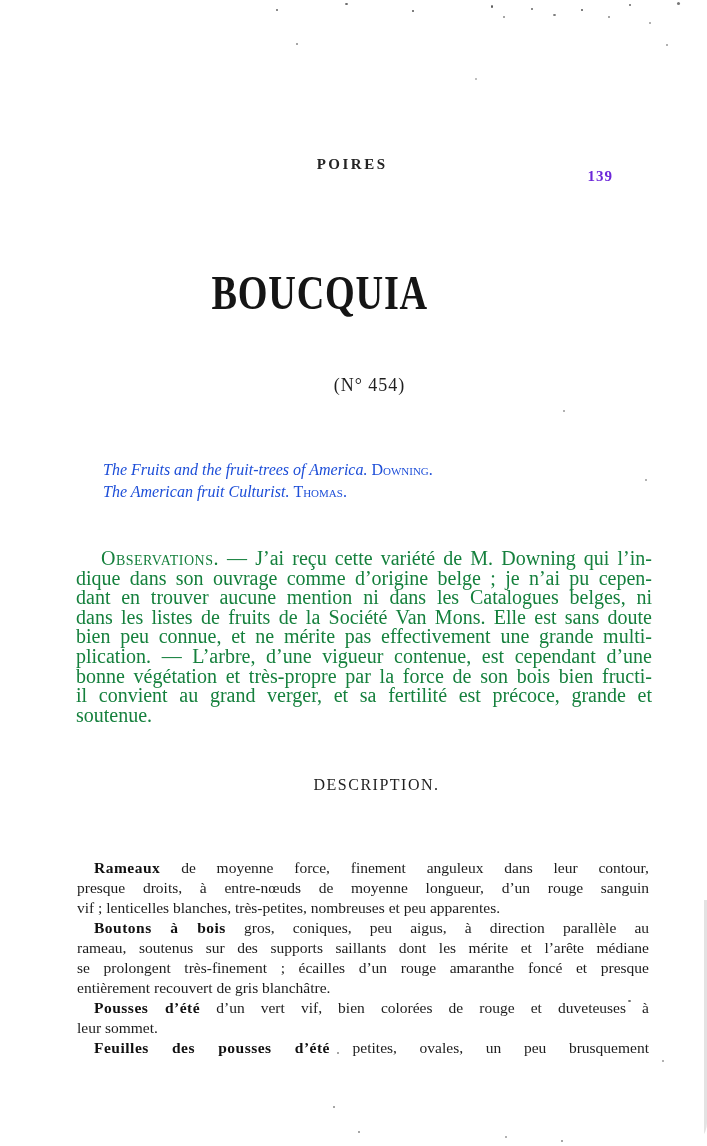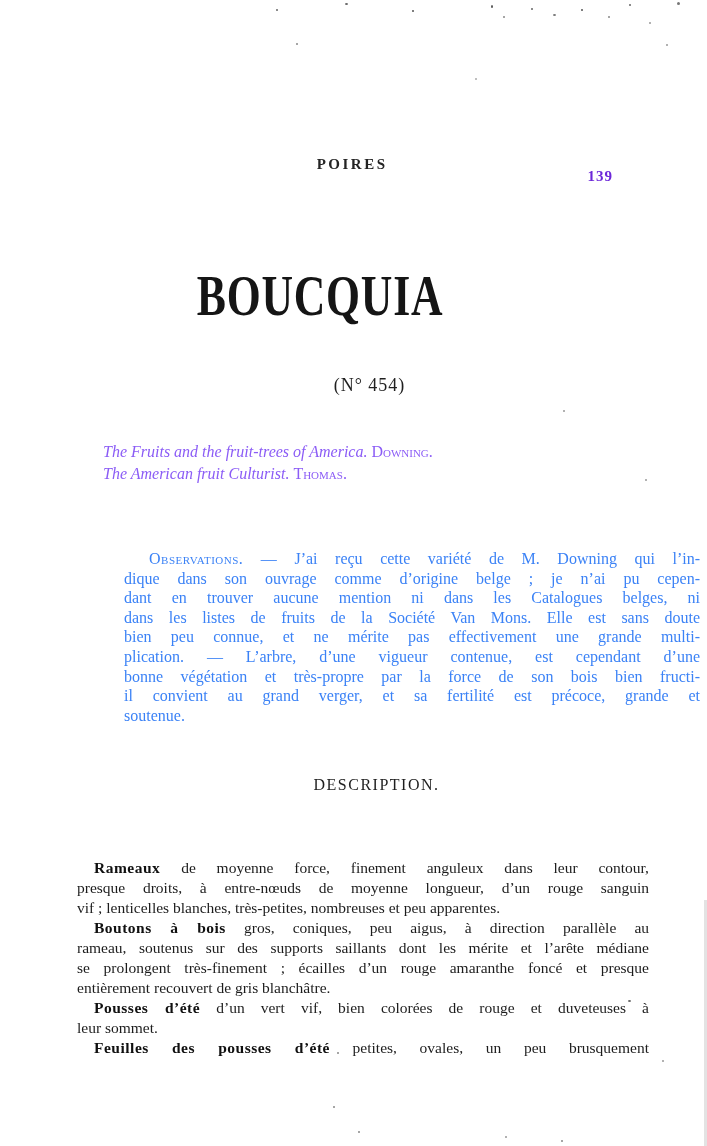--- a/index.html
+++ b/index.html
@@ -4,20 +4,21 @@
 <style>
   html, body { margin: 0; padding: 0; background: #ffffff; }
   .page {
     position: relative;
     width: 707px;
     height: 1146px;
     background: #ffffff;
     font-family: "Liberation Serif", "DejaVu Serif", serif;
     color: #1d1d1d;
     overflow: hidden;
+    border-radius: 23px;
   }
   
   .running-header {
     position: absolute;
     top: 156px; left: 50%;
     transform: translateX(-52%);
     font-size: 15px; font-weight: 700;
     letter-spacing: 2.5px;
     color: #242424;
   }
@@ -27,21 +28,21 @@
     font-size: 15px; font-weight: 700;
     letter-spacing: 1px;
     color: #6d28d9;
   }
   
   .title {
     position: absolute;
     top: 268px; left: 0; width: 640px;
     margin: 0;
     text-align: center;
-    font-size: 56px; font-weight: 700;
+    font-size: 49px; font-weight: 700;
     color: #151515;
     line-height: 1;
   }
   .title .condense {
     display: inline-block;
     transform: scaleX(0.78);
     transform-origin: 50% 50%;
     letter-spacing: 1px;
   }
   
@@ -50,36 +51,35 @@
     top: 375px; left: 0; width: 707px;
     text-align: center;
     font-size: 18px;
     color: #1f1f1f;
     letter-spacing: 1px;
     margin-left: 16px;
   }
   
   .references {
     position: absolute;
-    top: 441px; left: 103px;
+    top: 459px; left: 103px;
     font-size: 16px;
     line-height: 22px;
-    color: #8b5cf6;
+    color: #1d4ed8;
   }
   .ref i { font-style: italic; }
   .sc { font-variant: small-caps; font-style: normal; }
   
   .observations {
     position: absolute;
     top: 549px; left: 76px;
     width: 576px;
-    font-size: 16px;
+    font-size: 20px;
     line-height: 19.6px;
-    color: #3b82f6;
-    margin-left: 48px;
+    color: #15803d;
   }
   .jline {
     text-align: justify;
     text-align-last: justify;
     white-space: nowrap;
   }
   .jline.end { text-align-last: left; }
   .jline.first { text-indent: 25px; }
   .lead-obs { letter-spacing: 0.5px; }
   

